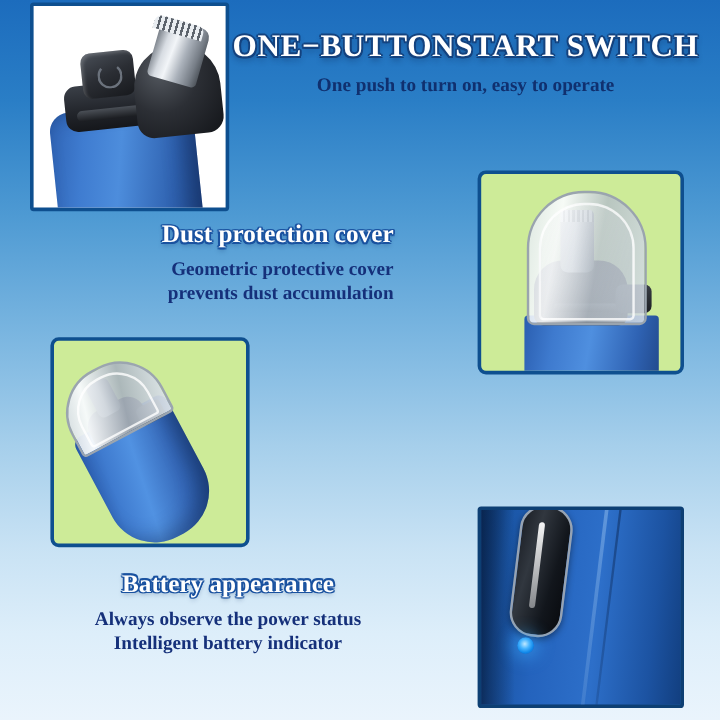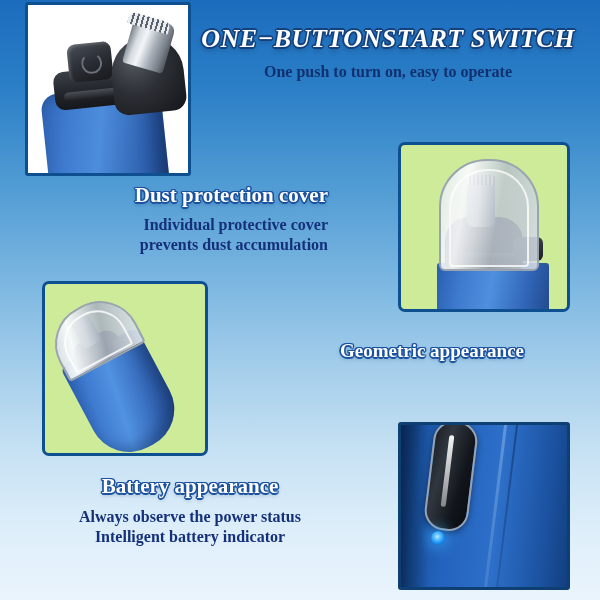--- a/index.html
+++ b/index.html
@@ -242,21 +242,20 @@
   .headline-main {
     font-weight: bold;
     color: #ffffff;
     letter-spacing: .5px;
     text-shadow:
        1.6px 0 0 #14427e, -1.6px 0 0 #14427e,
        0 1.6px 0 #14427e, 0 -1.6px 0 #14427e,
        1.2px 1.2px 0 #14427e, -1.2px 1.2px 0 #14427e,
        1.2px -1.2px 0 #14427e, -1.2px -1.2px 0 #14427e,
        0 3px 5px rgba(8,32,70,.45);
-    font-style: italic;
   }
   .headline-sub {
     font-weight: bold;
     color: #ffffff;
     text-shadow:
        1.5px 0 0 #1a52a0, -1.5px 0 0 #1a52a0,
        0 1.5px 0 #1a52a0, 0 -1.5px 0 #1a52a0,
        1.1px 1.1px 0 #1a52a0, -1.1px 1.1px 0 #1a52a0,
        1.1px -1.1px 0 #1a52a0, -1.1px -1.1px 0 #1a52a0,
        0 2px 4px rgba(10,40,90,.4);
@@ -336,27 +335,26 @@
   </div>
 
   <div class="txt" id="title-block">
     <div class="headline-main">ONE−BUTTONSTART SWITCH</div>
     <div class="subtitle">One push to turn on, easy to operate</div>
   </div>
 
   <div class="txt" id="feature-dust">
     <div class="headline-sub">Dust protection cover</div>
     <div class="body-copy">
-      <div>Individual protective cover</div>
+      <div>Geometric protective cover</div>
       <div>prevents dust accumulation</div>
     </div>
   </div>
 
   <div class="txt" id="feature-geometric">
-    <div class="headline-sub">Geometric appearance</div>
   </div>
 
   <div class="txt" id="feature-battery">
     <div class="headline-sub">Battery appearance</div>
     <div class="body-copy">
       <div>Always observe the power status</div>
       <div>Intelligent battery indicator</div>
     </div>
   </div>
 

